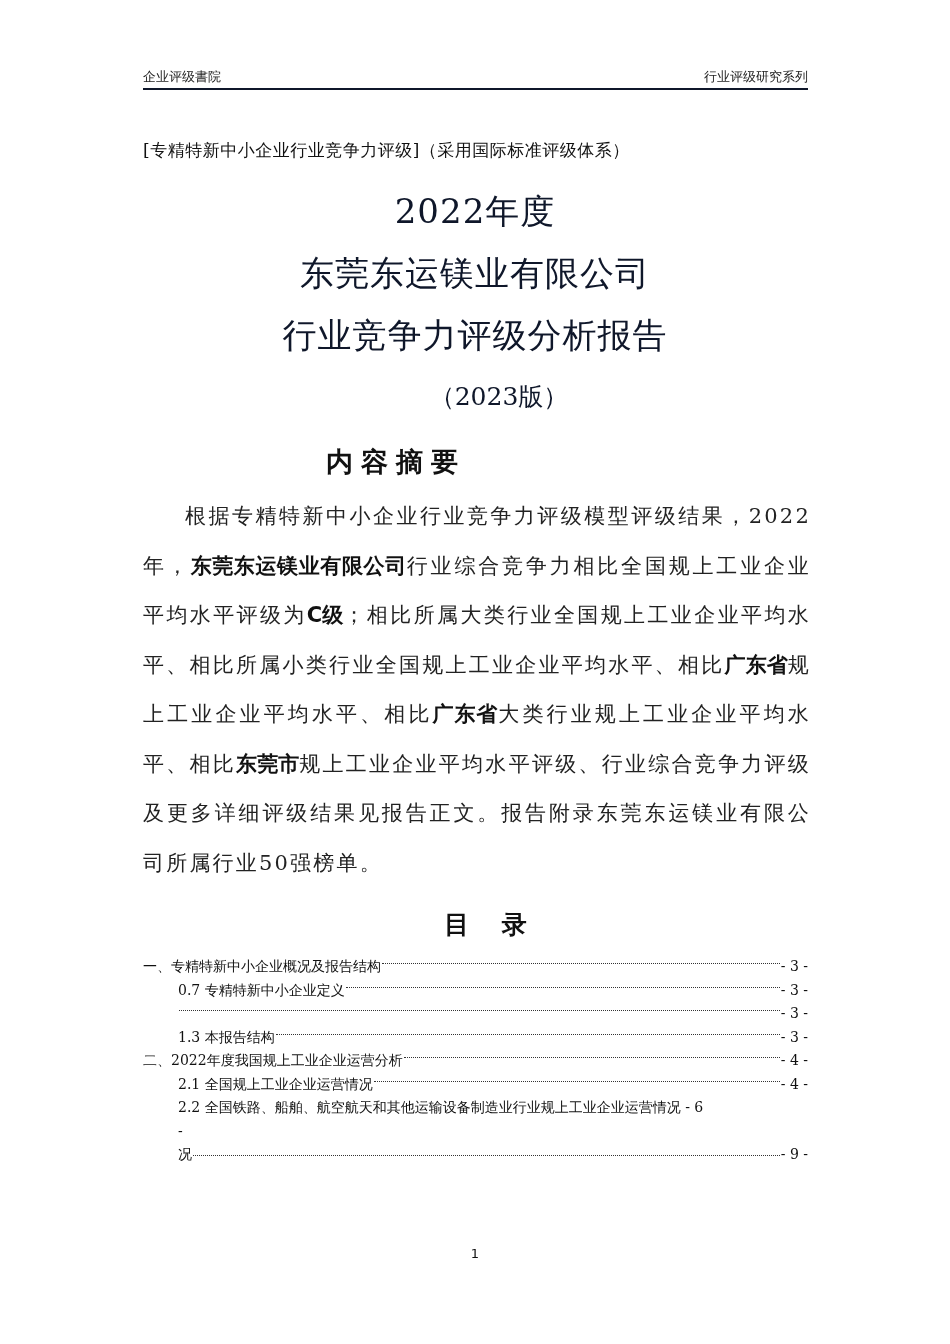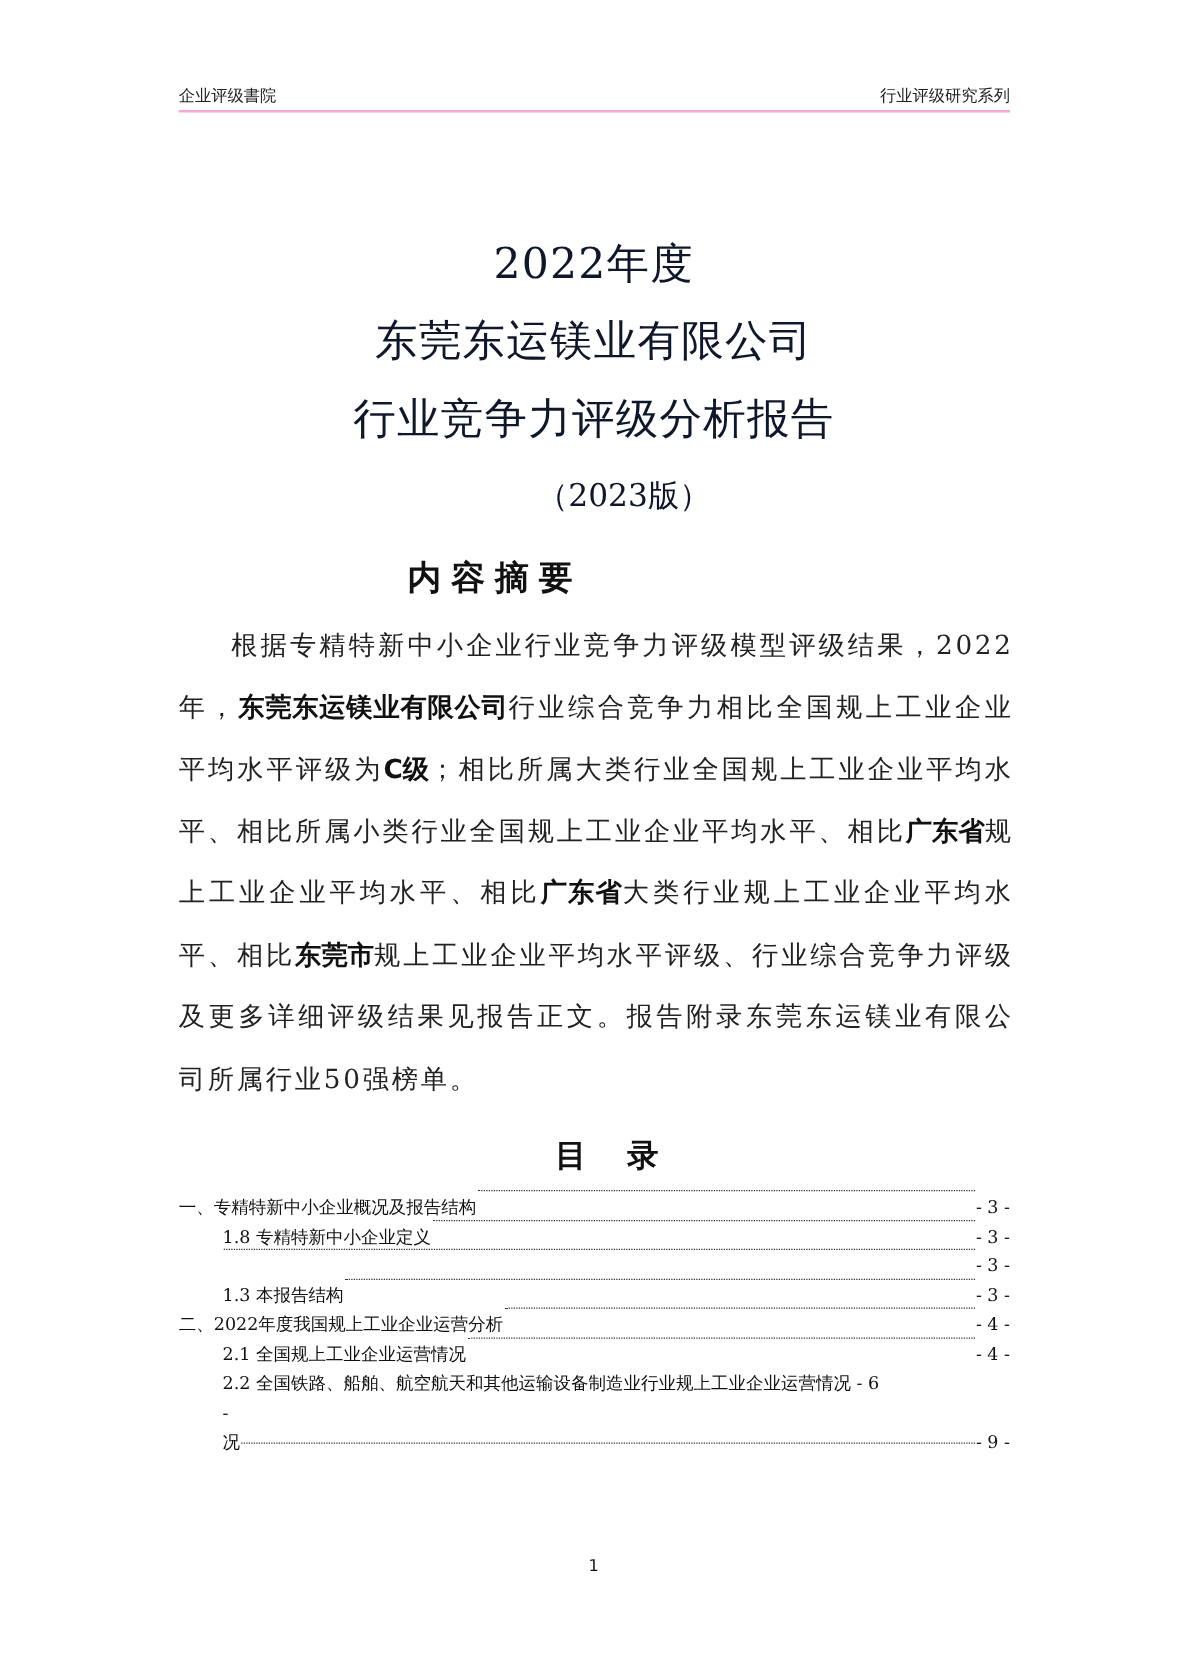--- a/index.html
+++ b/index.html
@@ -7,21 +7,21 @@
       width: 950px; height: 1344px;
       background: #ffffff;
       font-family: "DejaVu Serif", "Liberation Serif", serif;
       color: #222222;
       overflow: hidden;
     }
     .page { position: relative; width: 950px; height: 1344px; }
 
     .header {
       position: absolute; left: 143px; top: 66px; width: 665px; height: 24px;
-      border-bottom: 2px solid #f9a8d4;
+      border-bottom: 2px solid #0f172a;
       display: flex; justify-content: space-between; align-items: flex-end;
       font-family: "DejaVu Sans", "Liberation Sans", sans-serif;
       font-size: 13px; color: #222;
       padding-bottom: 2px;
     }
 
     .subtitle {
       position: absolute; left: 143px; top: 139px; width: 665px;
       font-size: 17px; color: #111; letter-spacing: 0.5px;
     }
@@ -50,21 +50,21 @@
     .toc-heading {
       position: absolute; left: 0; top: 908px; width: 950px;
       text-align: center; font-family: "DejaVu Sans", "Liberation Sans", sans-serif;
       font-weight: bold; font-size: 25px; letter-spacing: 12px; color: #111; padding-left: 33px;
     }
 
     .toc {
       position: absolute; left: 143px; top: 955px; width: 665px;
       font-size: 14px; line-height: 23.5px; color: #111;
     }
-    .toc-row { display: flex; align-items: flex-start; white-space: nowrap; }
+    .toc-row { display: flex; align-items: center; white-space: nowrap; }
     .toc-row.level2 { padding-left: 35px; }
     .toc-row .label { flex: 0 0 auto; }
     .toc-row .dots {
       flex: 1 1 auto; overflow: hidden; margin: 0 1px;
       border-bottom: 1.5px dotted #333; height: 1px; position: relative; top: -3px;
     }
     .toc-row .pg { flex: 0 0 auto; }
     .toc-row.wrap { white-space: normal; display: block; }
     .toc-row.wrap .cont { display: flex; align-items: baseline; }
 
@@ -77,20 +77,21 @@
 </head>
 <body>
 
 <div class="page">
 
   <div class="header">
     <span>企业评级書院</span>
     <span>行业评级研究系列</span>
   </div>
 
+  <div class="subtitle">[专精特新中小企业行业竞争力评级]（采用国际标准评级体系）</div>
 
   <div class="title-block">
     <div class="title-line title-year">2022年度</div>
     <div class="title-line">东莞东运镁业有限公司</div>
     <div class="title-line">行业竞争力评级分析报告</div>
     <div class="title-edition">（2023版）</div>
   </div>
 
   <div class="abstract-heading">内容摘要</div>
 
@@ -98,21 +99,21 @@
 
   <div class="toc-heading">目 录</div>
 
   <div class="toc" id="toc-list">
       <div class="toc-row">
         <span class="label">一、专精特新中小企业概况及报告结构</span>
         <span class="dots"></span>
         <span class="pg">- 3 -</span>
       </div>
       <div class="toc-row level2">
-        <span class="label">1.8 专精特新中小企业定义</span>
+        <span class="label">0.7 专精特新中小企业定义</span>
         <span class="dots"></span>
         <span class="pg">- 3 -</span>
       </div>
       <div class="toc-row level2">
         <span class="dots"></span>
         <span class="pg">- 3 -</span>
       </div>
       <div class="toc-row level2">
         <span class="label">1.3 本报告结构</span>
         <span class="dots"></span>

